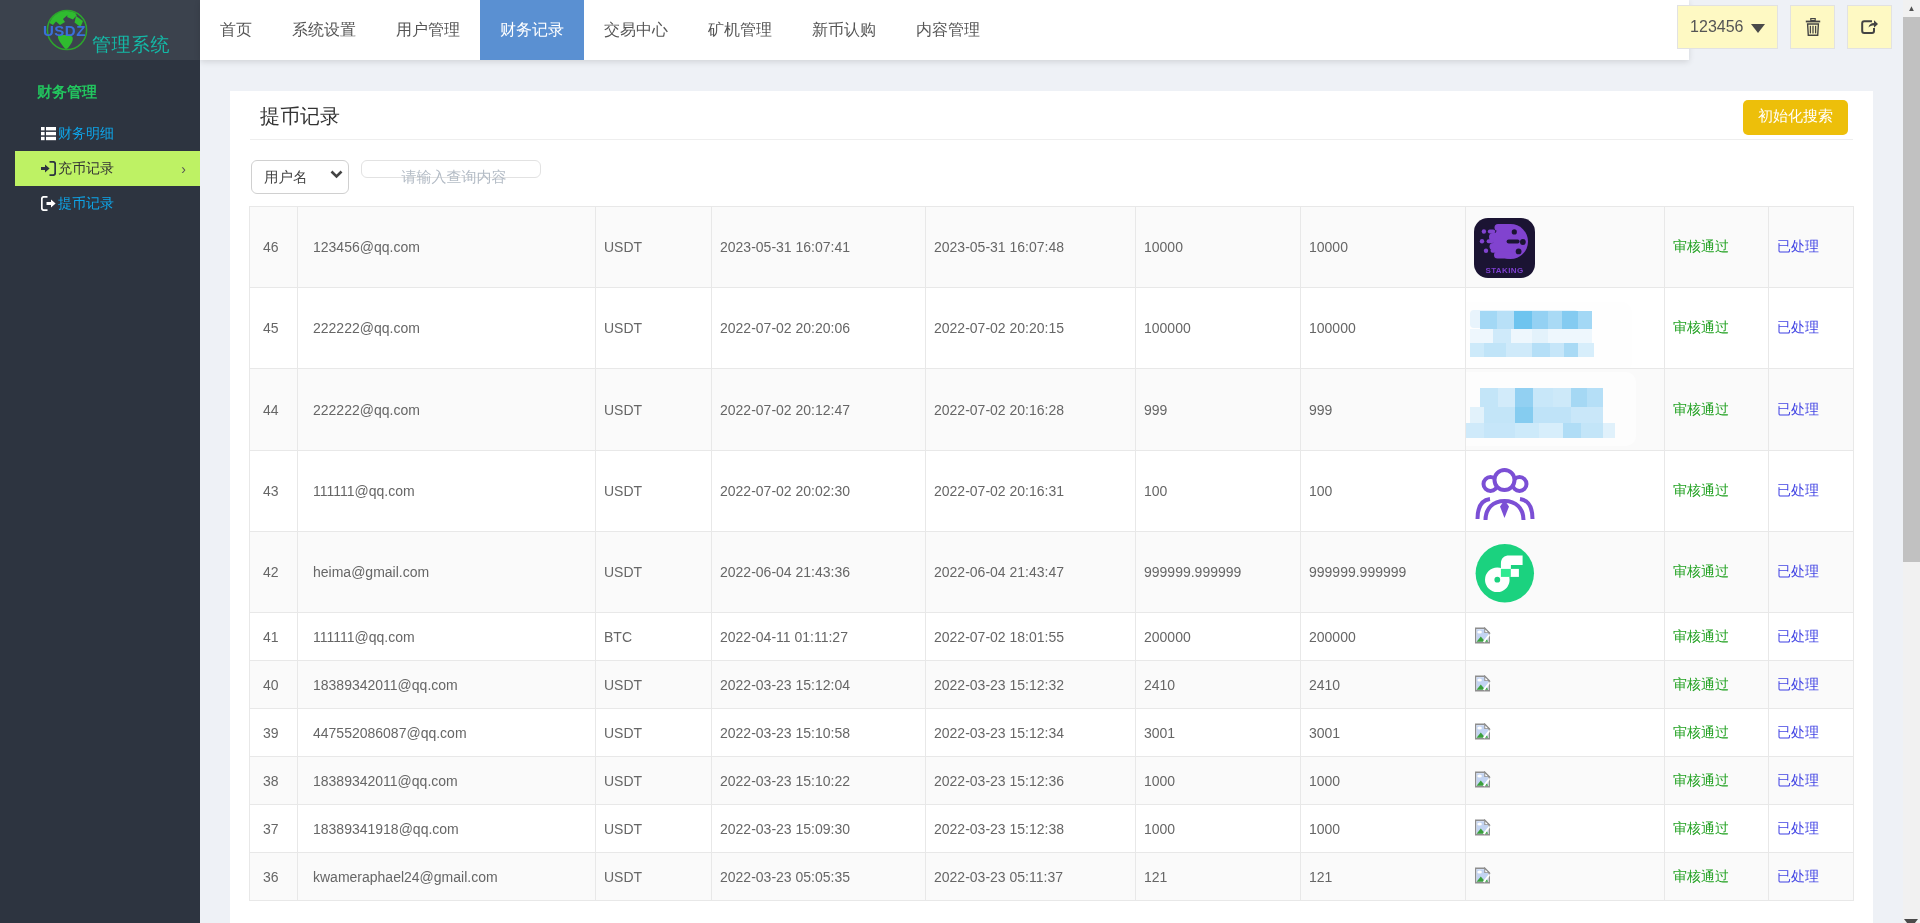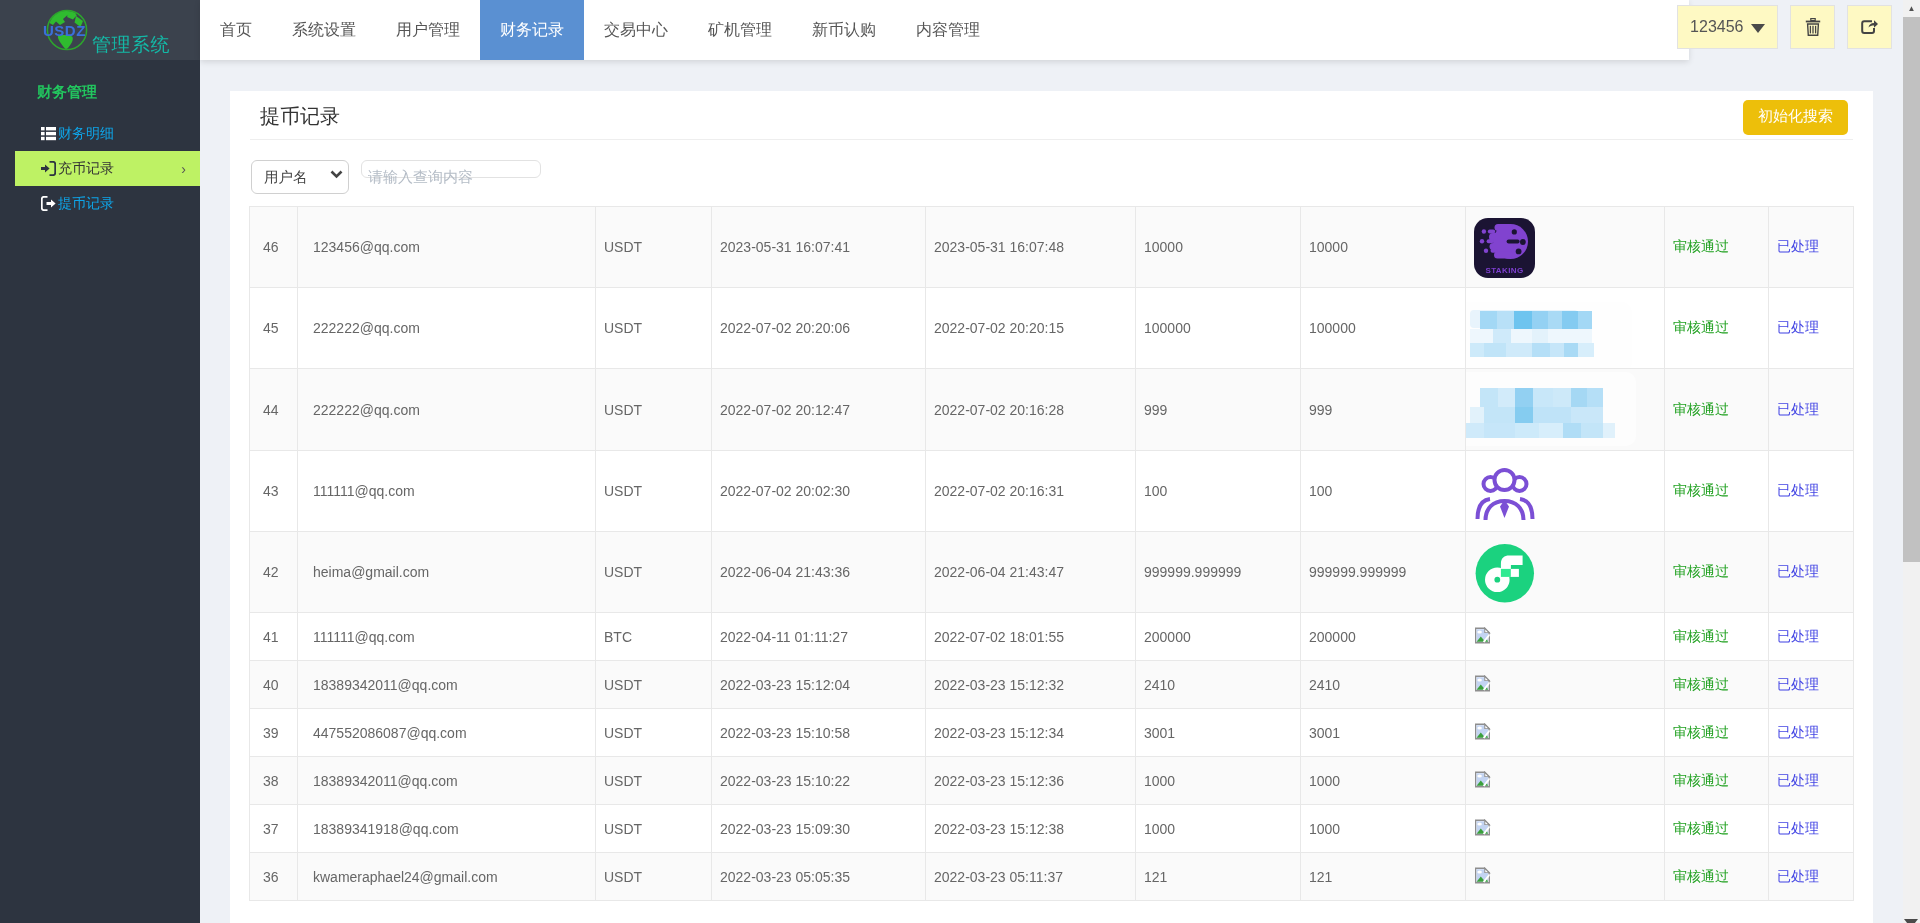--- a/index.html
+++ b/index.html
@@ -27,21 +27,21 @@
 #sidebar .item.active .arr { position:absolute; right:14px; color:#555; font-size:14px; }
 
 #main { position:absolute; left:200px; top:60px; width:1703px; height:863px; }
 #card { position:absolute; left:30px; top:31px; width:1643px; height:1000px; background:#fff; }
 #ctitle { border-bottom:1px solid #eee; margin:0 20px; height:49px; position:relative; }
 #ctitle .t { position:absolute; left:10px; top:12px; font-size:20px; color:#333; }
 #ctitle .init { position:absolute; right:5px; top:9px; width:105px; height:35px; background:#edbf0a; border-radius:5px; color:#fff; font-size:15px; text-align:center; line-height:35px;font-family:Liberation Mono, monospace; }
 #toolbar { margin:20px 20px 0; height:34px; position:relative; }
 #toolbar .sel { position:absolute; left:1px; top:0; width:98px; height:34px; border:1px solid #d0d0d0; border-radius:6px; font-size:14.5px; color:#444; line-height:32px; padding-left:12px; }
 #toolbar .sel .v { position:absolute; right:5px; top:9px; } #toolbar .sel .v svg { display:block; }
-#toolbar .inp { position:absolute; left:111px; top:0; width:180px; height:18px; border:1px solid #e2e2e2; border-radius:6px; font-size:15px; color:#b4bcc6; line-height:32px; padding-left:6px; }
+#toolbar .inp { position:absolute; left:111px; top:0; width:180px; height:18px; border:1px solid #e2e2e2; border-radius:6px; font-size:15px; color:#b4bcc6; line-height:32px; padding-left:6px;text-align:center; }
 
 table { border-collapse:collapse; margin:12px 20px 0 19px; width:1604px; table-layout:fixed; }
 th, td { border:1px solid #e8e8e8; font-size:14px; text-align:left; padding-left:8px; overflow:hidden; }
 th { height:46px; color:#333; font-weight:bold; }
 td { color:#666; }
 tr.tall td { height:81px; } tr.tall2 td { height:82px; }
 tr.short td { height:48px; }
 tr.stripe td { background:#fafafa; }
 td.g { color:#21a121; }
 td.b { color:#4345e4; }

